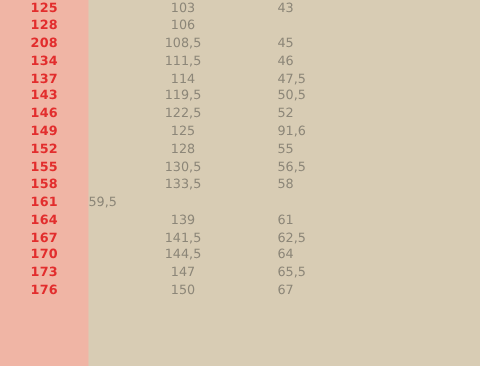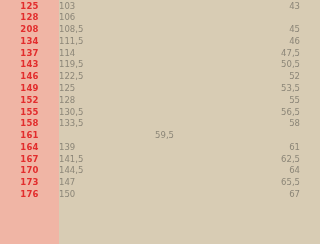--- a/index.html
+++ b/index.html
@@ -51,27 +51,27 @@
   .cell-key {
     width: 59px;
     text-align: center;
     color: #e22d2d;
     font-weight: bold;
     font-size: 8.5px;
     letter-spacing: 0.2px;
   }
   .cell-mid {
     width: 126px;
-    text-align: left;
+    text-align: center;
     color: #8c8678;
     font-size: 8.5px;
   }
   .cell-right {
     width: 115px;
-    text-align: right;
+    text-align: left;
     color: #8c8678;
     font-size: 8.5px;
   }
 </style>
 </head>
 <body>
 
 <div id="table-root">
   <div id="highlight-band"></div>
   <div id="rows">
@@ -105,21 +105,21 @@
         <div class="cell cell-right">50,5</div>
       </div>
       <div class="table-row">
         <div class="cell cell-key">146</div>
         <div class="cell cell-mid">122,5</div>
         <div class="cell cell-right">52</div>
       </div>
       <div class="table-row">
         <div class="cell cell-key">149</div>
         <div class="cell cell-mid">125</div>
-        <div class="cell cell-right">53,5</div>
+        <div class="cell cell-right">91,6</div>
       </div>
       <div class="table-row">
         <div class="cell cell-key">152</div>
         <div class="cell cell-mid">128</div>
         <div class="cell cell-right">55</div>
       </div>
       <div class="table-row">
         <div class="cell cell-key">155</div>
         <div class="cell cell-mid">130,5</div>
         <div class="cell cell-right">56,5</div>

